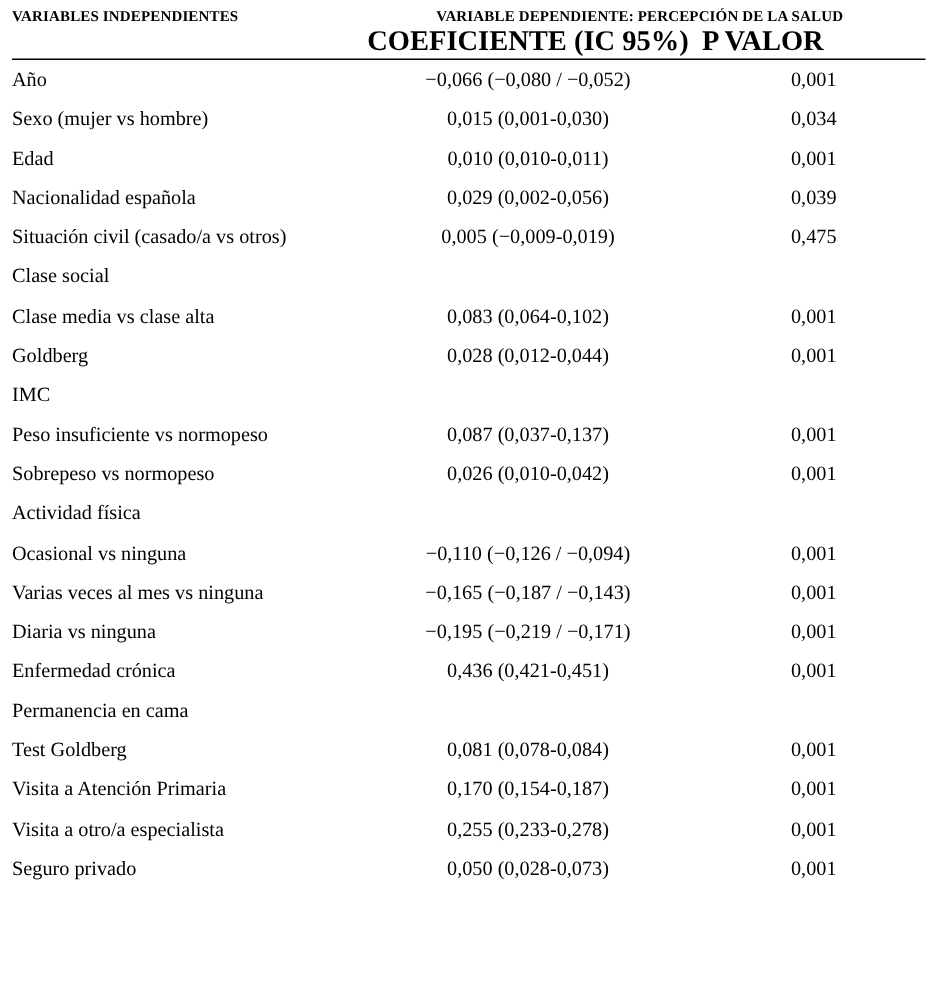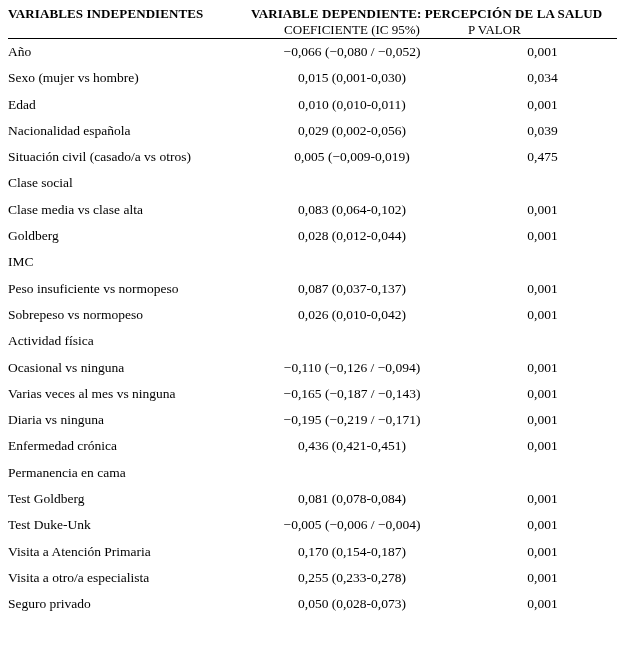--- a/index.html
+++ b/index.html
@@ -29,36 +29,36 @@
   table.stats td, table.stats th {
     padding: 0;
     vertical-align: top;
   }
   .col-var   { width: 228px; }
   .col-coef  { width: 232px; }
   .col-p     { width: 149px; }
 
   .hdr-row td {
     font-weight: bold;
-    font-size: 13px;
+    font-size: 10px;
     letter-spacing: 0.1px;
     padding-bottom: 2px;
     margin-left: 40px;
   }
   .hdr-main-left {
     text-align: left;
     white-space: nowrap;
   }
   .hdr-main-right {
     text-align: center;
     white-space: nowrap;
   }
   .hdr-sub-row td {
-    font-weight: normal;
-    font-size: 13px;
+    font-weight: bold;
+    font-size: 19px;
     padding-bottom: 9px;
   }
   .hdr-sub-coef {
     text-align: center;
   }
   .hdr-sub-p {
     text-align: left;
   }
   .divider {
     border-top: 1.6px solid #000;
@@ -200,25 +200,20 @@
           <td class="cell-var">Permanencia en cama</td>
           <td class="cell-coef"></td>
           <td class="cell-p"></td>
         </tr>
         <tr class="data-row">
           <td class="cell-var">Test Goldberg</td>
           <td class="cell-coef">0,081 (0,078-0,084)</td>
           <td class="cell-p">0,001</td>
         </tr>
         <tr class="data-row">
-          <td class="cell-var">Test Duke-Unk</td>
-          <td class="cell-coef">−0,005 (−0,006 / −0,004)</td>
-          <td class="cell-p">0,001</td>
-        </tr>
-        <tr class="data-row">
           <td class="cell-var">Visita a Atención Primaria</td>
           <td class="cell-coef">0,170 (0,154-0,187)</td>
           <td class="cell-p">0,001</td>
         </tr>
         <tr class="data-row">
           <td class="cell-var">Visita a otro/a especialista</td>
           <td class="cell-coef">0,255 (0,233-0,278)</td>
           <td class="cell-p">0,001</td>
         </tr>
         <tr class="data-row">

